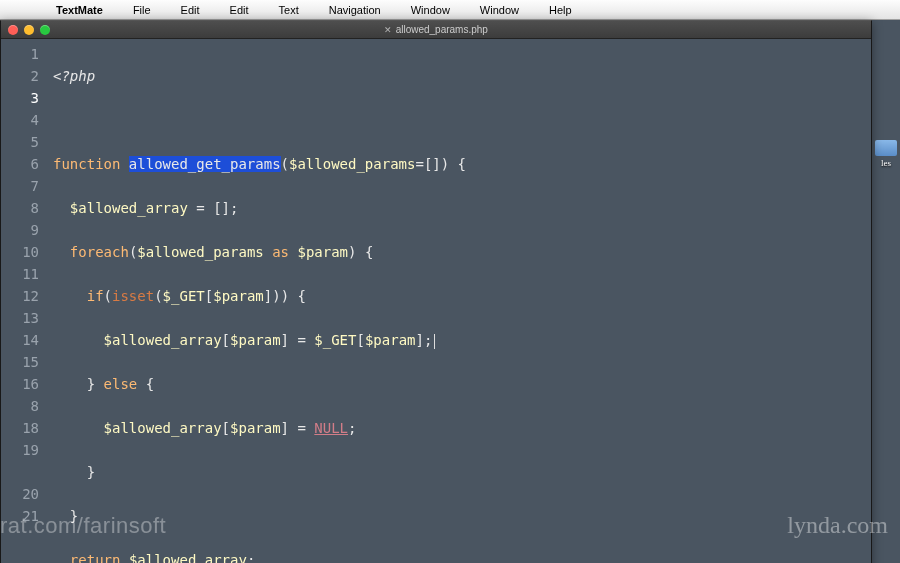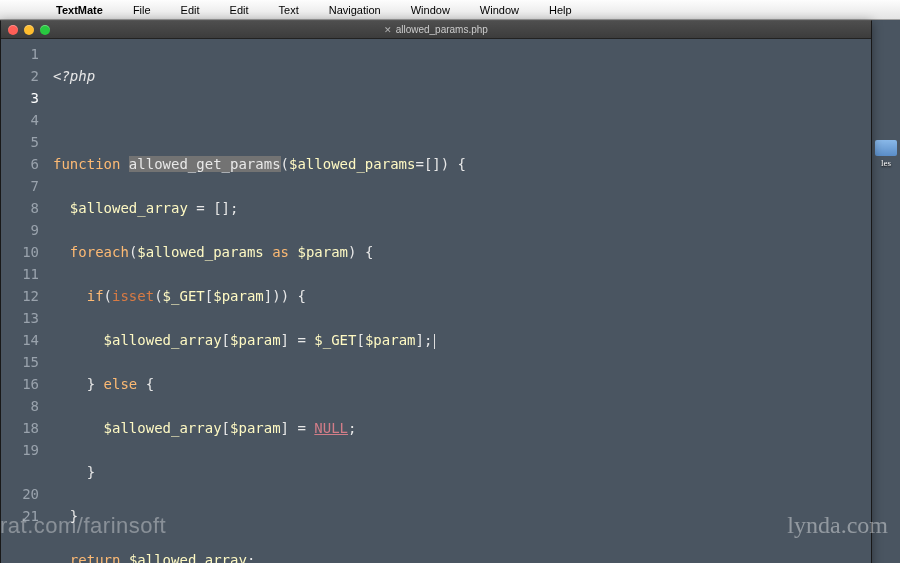--- a/index.html
+++ b/index.html
@@ -81,21 +81,21 @@
   overflow:hidden;
   position:relative;
 }
 .code .line { height:22px; padding-left:6px; }
 
 
 .kw     { color:#fdba74; }
 .fn     { color:#d97b44; }          
 .const  { color:#d27d88;text-decoration:underline; }
 .var    { color:#fef9c3; }          
-.funcname { color:#e8e8e8; background:#737373; }
+.funcname { color:#e8e8e8; background:#1d4ed8; }
 .tag    { color:#e8e8e8;font-style:italic; }
 .caret  { display:inline-block; width:1px; height:15px; background:#ddd; vertical-align:middle; margin-left:2px; }
 
 
 .wm-left {
   position:absolute; left:0; bottom:24px;
   font-size:22px; color:rgba(255,255,255,.35);
   font-family:Arial,sans-serif;
   letter-spacing:.5px;
 }

